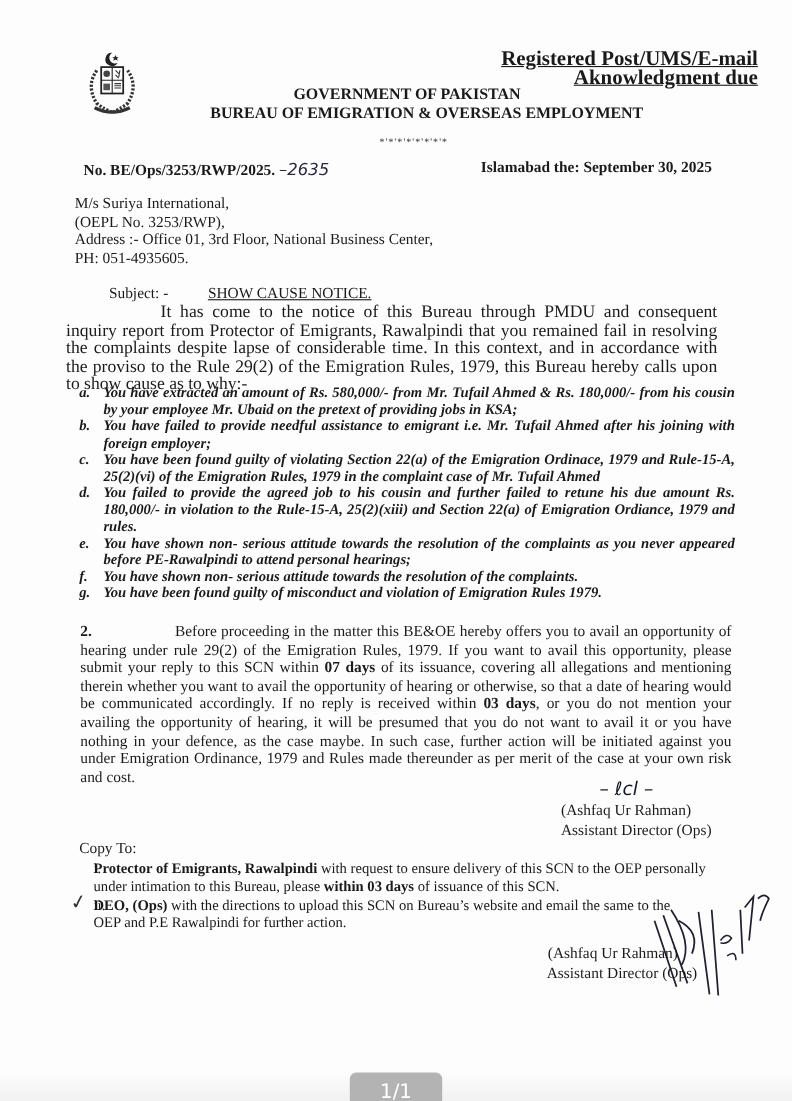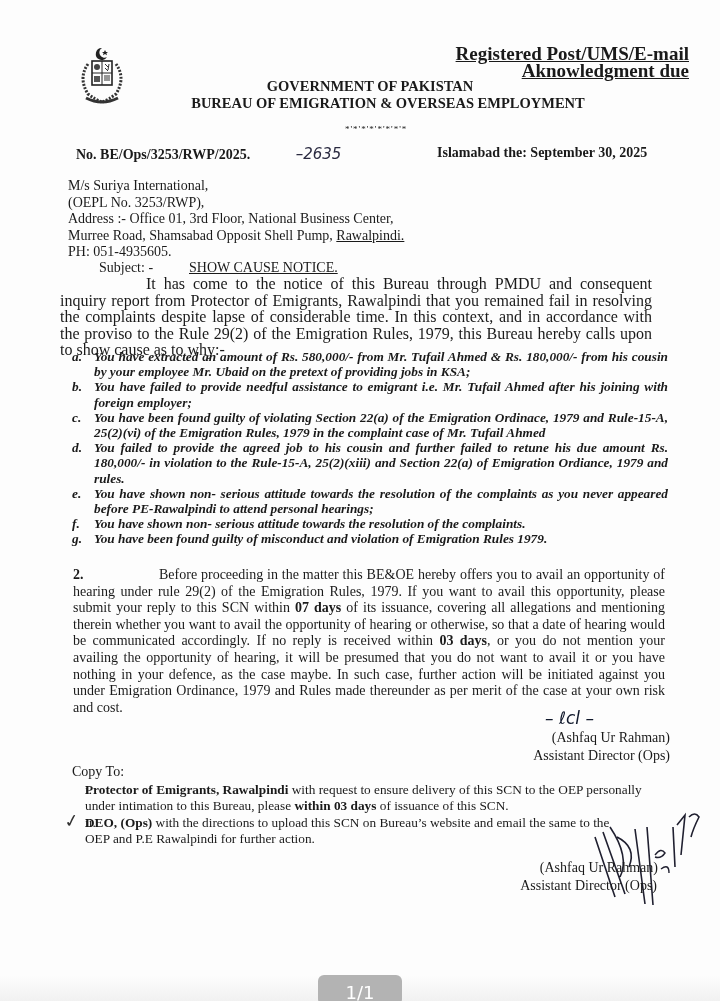--- a/index.html
+++ b/index.html
@@ -8,35 +8,35 @@
   .page { position: absolute; left: 0; top: 0; width: 720px; height: 1001px; background: #fdfdfd; }
   .abs { position: absolute; white-space: nowrap; }
   .b { font-weight: normal; }
   .u { text-decoration: underline; }
   .emblem { position: absolute; left: 74px; top: 46px; width: 56px; height: 62px; }
   .topright { position: absolute; right: 31px; top: 45px; text-align: right; font-size: 19px; font-weight: bold; line-height: 17px; }
   .topright div { text-decoration: underline; }
   .hdr { position: absolute; left: 150px; width: 440px; text-align: center; font-weight: bold; font-size: 14.5px; }
   .stars { position: absolute; left: 345px; top: 124px; font-size: 9px; letter-spacing: 1px; }
   .refno { left: 76px; top: 145px; font-size: 14px; font-weight: bold; }
-  .handnum { font-family: "DejaVu Sans", sans-serif; font-weight: normal; font-style: italic; font-size: 15px; color: #2a2a40; margin-left: 42px; }
+  .handnum { font-family: "DejaVu Sans", sans-serif; font-weight: normal; font-style: italic; font-size: 15px; color: #2a2a40; }
   .date { left: 437px; top: 145px; font-size: 14px; font-weight: bold; }
   .addr { position: absolute; left: 68px; top: 178px; font-size: 14px; line-height: 16.5px; }
   .subj { position: absolute; left: 68px; top: 260px; font-size: 14px; margin-left: 31px; }
   .subj .lbl { display: inline-block; width: 90px; }
   .para { position: absolute; left: 60px; width: 592px; font-size: 16px; line-height: 16.5px; text-align: justify; }
   .para .ind { display: inline-block; width: 86px; }
   .list { position: absolute; left: 72px; top: 349px; width: 596px; font-size: 13.3px; font-style: italic; font-weight: bold; line-height: 15.2px; }
   .li { display: flex; margin-bottom: 0px; }
   .li .m { width: 22px; flex: none; font-style: italic; }
   .li .t { flex: 1; text-align: justify; font-family: Liberation Serif, serif; }
   .p2 { position: absolute; left: 73px; top: 567px; width: 592px; font-size: 14px; line-height: 16.6px; text-align: justify; }
   .p2 .num { display: inline-block; width: 86px; font-weight: bold; }
   .sig1 { position: absolute; left: 545px; top: 708px; font-family: "DejaVu Sans", sans-serif; font-style: italic; font-size: 17px; color: #0f172a; }
-  .signame { position: absolute; left: 510px; width: 160px; text-align: right; font-size: 14px; }
+  .signame { position: absolute; left: 510px; width: 160px; text-align: left; font-size: 14px; }
   .copyto { position: absolute; left: 72px; top: 764px; font-size: 14px; }
   .copyl { position: absolute; left: 85px; width: 580px; font-size: 13.3px; line-height: 15.5px; }
   .copyl .m { position: absolute; left: 0; }
   .copyl .t { display: block; }
   .tick { position: absolute; left: 64px; top: 810px; font-family: "DejaVu Sans", sans-serif; font-size: 18px; color: #333; transform: rotate(-10deg); }
   .scribble { position: absolute; left: 555px; top: 797px; width: 150px; height: 110px; }
   .pager { position: absolute; left: 318px; top: 975px; width: 84px; height: 30px; background: #b3b3b3; border-radius: 6px; color: #ffffff; font-family: "DejaVu Sans", sans-serif; font-size: 18px; text-align: center; line-height: 36px; }
   .bottomfade { position: absolute; left: 0; top: 975px; width: 720px; height: 26px; background: linear-gradient(#fdfdfd, #f1f1f1); }
   .leftmarks { position: absolute; left: 0; top: 60px; width: 4px; height: 100px; }
 </style>
@@ -73,21 +73,20 @@
   <div class="abs refno">
     <span>No. BE/Ops/3253/RWP/2025.</span>
     <span class="handnum">–2635</span>
   </div>
   <div class="abs date">Islamabad the: September 30, 2025</div>
 
   <div class="addr">
     <div class="b">M/s Suriya International,</div>
     <div>(OEPL No. 3253/RWP),</div>
     <div>Address :-  Office 01, 3rd Floor, National Business Center,</div>
-    <div><span>Murree Road, Shamsabad Opposit Shell Pump, </span><span class="b u">Rawalpindi.</span></div>
     <div>PH: 051-4935605.</div>
   </div>
 
   <div class="subj">
     <span class="lbl">Subject: -</span><span class="b u">SHOW CAUSE NOTICE.</span>
   </div>
 
   <div class="para" style="top:276px;"><span class="ind"></span><span>It has come to the notice of this Bureau through PMDU and consequent inquiry report from Protector of Emigrants, Rawalpindi that you remained fail in resolving the complaints despite lapse of considerable time. In this context, and in accordance with the proviso to the Rule 29(2) of the Emigration Rules, 1979, this Bureau hereby calls upon to show cause as to why:-</span></div>
 
   <div class="list" id="charges">

